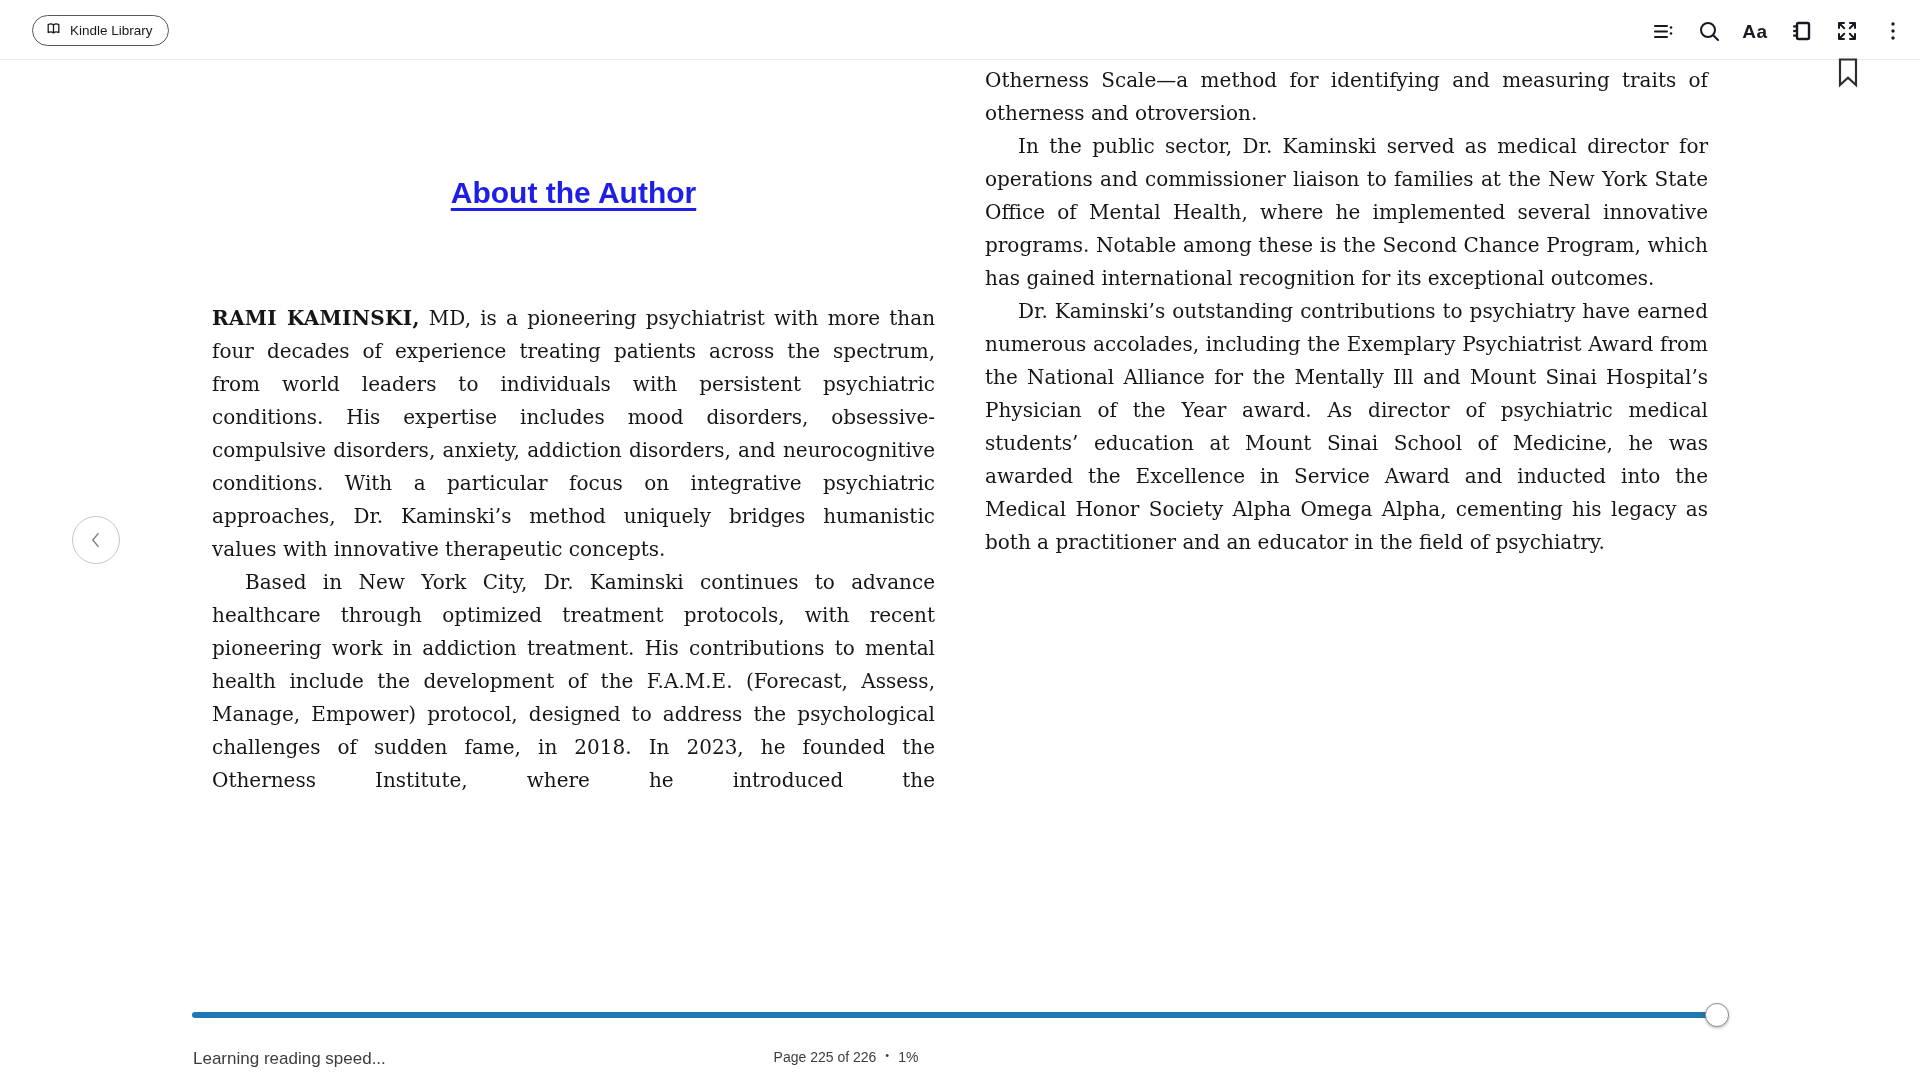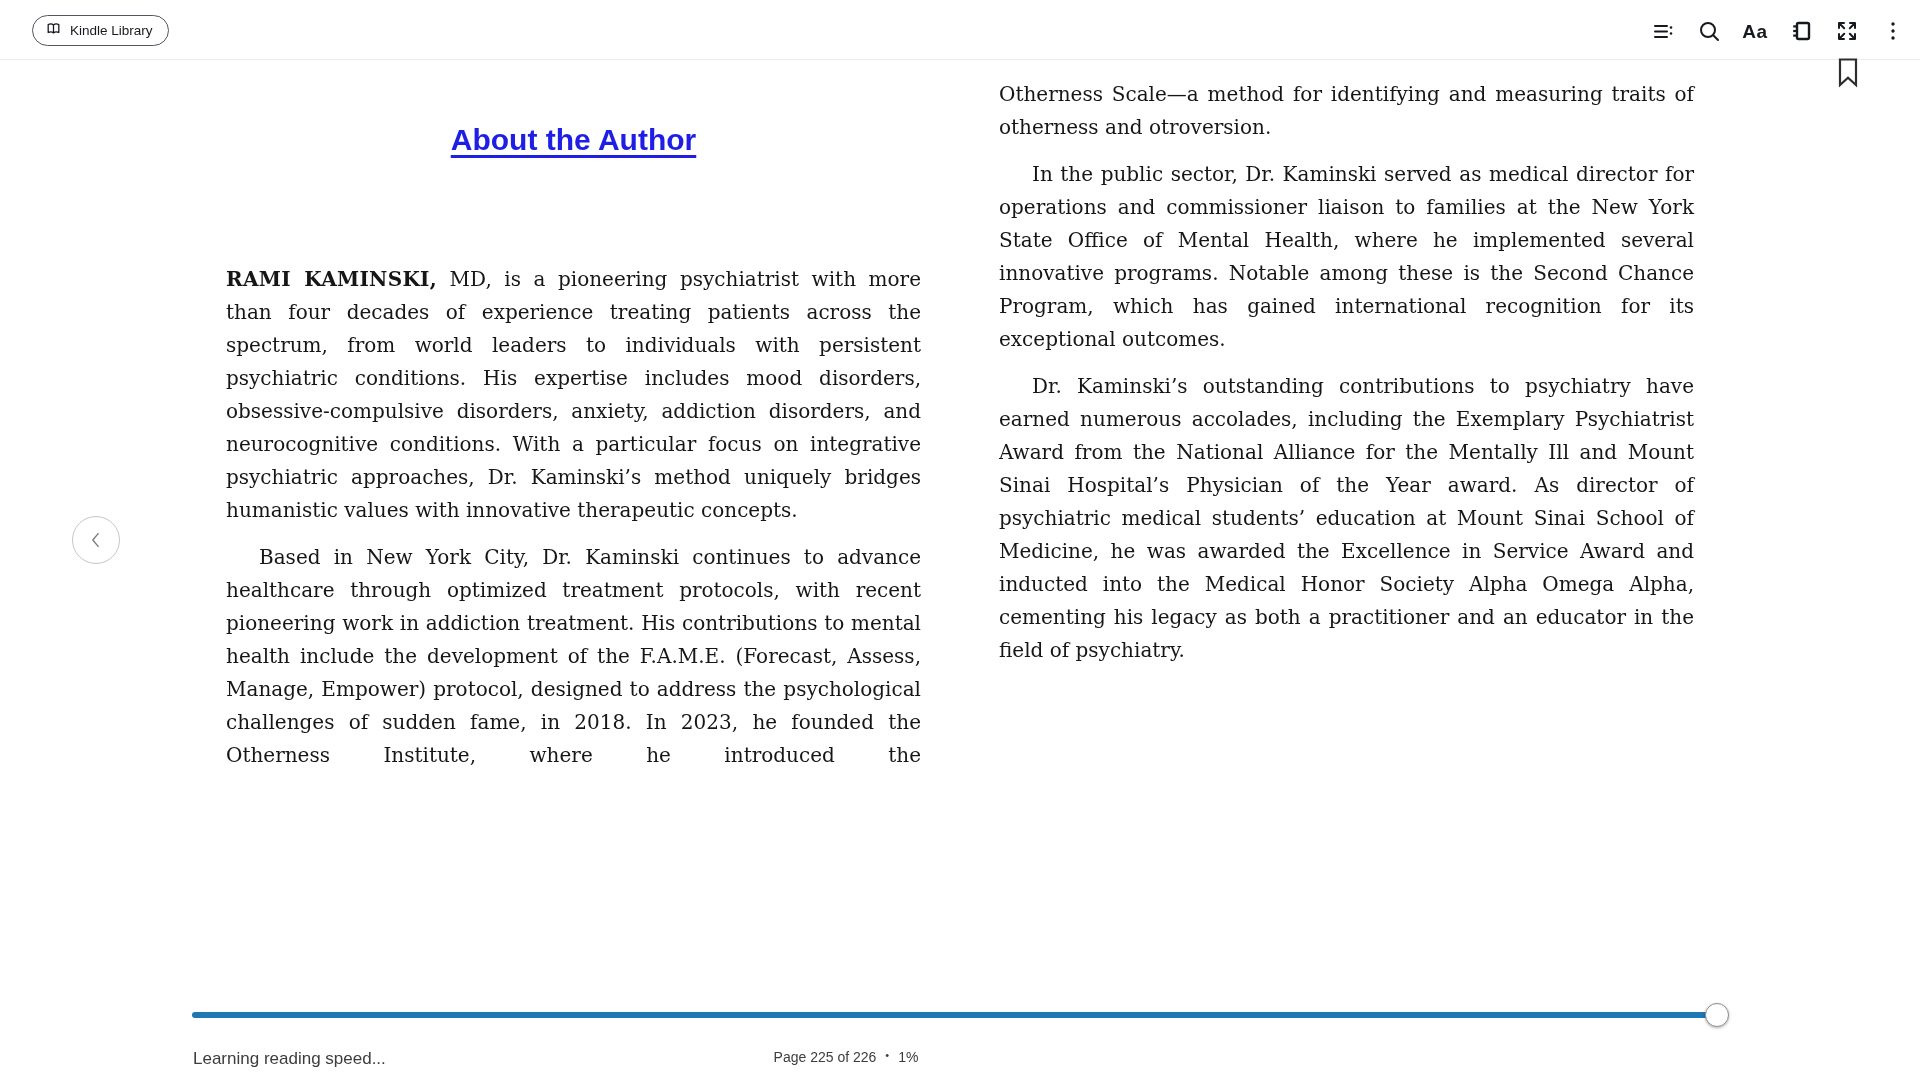--- a/index.html
+++ b/index.html
@@ -47,30 +47,30 @@
     border-radius:50%; border:1px solid #c7c7c7; background:#fff;
     display:flex; align-items:center; justify-content:center; cursor:pointer;
   }
 
   
   .col { position:absolute; top:60px; width:723px; }
   .col-left  { left:212px; }
   .col-right { left:985px; top:64px; }
 
   .chapter-heading {
-    margin-top:63px; text-align:center;
+    margin-top:116px; text-align:center;
   }
   .chapter-link {
     font-family:"Liberation Sans",sans-serif; font-size:30px; font-weight:600;
     color:#1e1ee4; text-decoration:underline; text-underline-offset:5px; cursor:pointer;
   }
   .heading-gap { height:92px; }
 
   .book-text p {
-    margin:14px; font-family:"DejaVu Serif", serif;
+    margin:0; font-family:"DejaVu Serif", serif;
     font-size:20px; line-height:33px; color:#161616; text-align:justify;
   }
   .book-text p.indent { text-indent:33px; }
   .book-text p.justify-last { text-align-last:justify; }
   .lead { font-weight:700; letter-spacing:.3px; }
 
   
   .progress-track {
     position:absolute; left:192px; top:1012px; width:1536px; height:6px;
     background:#e4e4e4; border-radius:3px; cursor:pointer;

